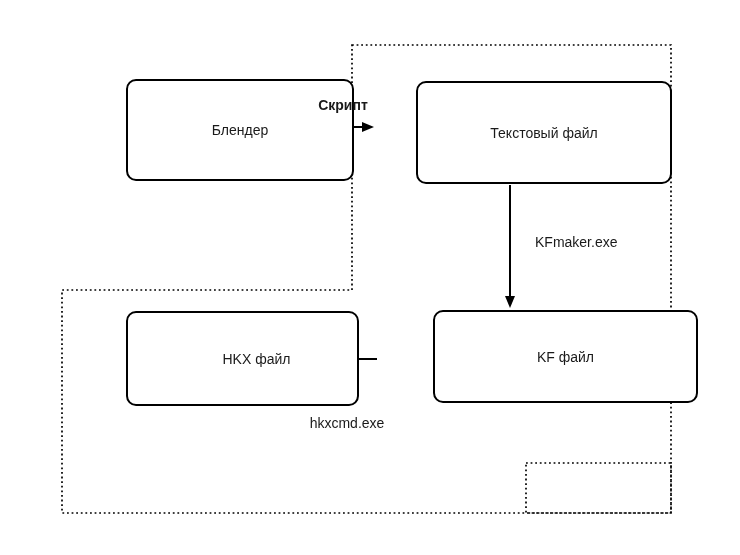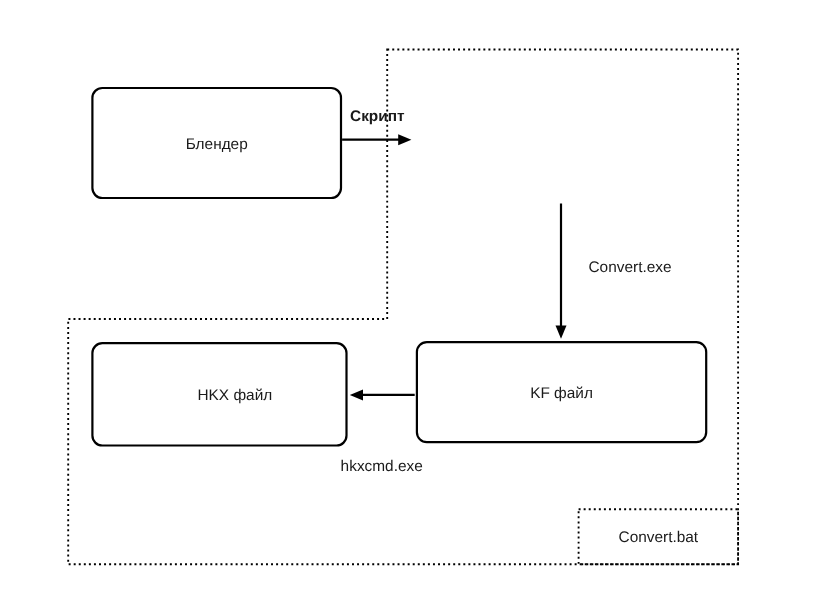--- a/index.html
+++ b/index.html
@@ -28,24 +28,25 @@
   .node {
     position: absolute;
     box-sizing: border-box;
     border: 2px solid #000000;
     border-radius: 10px;
     background: #ffffff;
     display: flex;
     align-items: center;
     justify-content: center;
     text-align: center;
+    margin-left: 43px;
   }
   .node-blender   { left: 83px;  top: 79px;  width: 228px; height: 102px; }
   .node-text-file { left: 373px; top: 81px;  width: 256px; height: 103px; }
-  .node-kf-file   { left: 378px; top: 310px; width: 265px; height: 93px; }
+  .node-kf-file   { left: 390px; top: 310px; width: 265px; height: 93px; }
   .node-hkx-file  { left: 83px;  top: 311px; width: 233px; height: 95px; padding-left: 28px; }
   .edge-label {
     position: absolute;
     white-space: nowrap;
     background: transparent;
   }
   .label-script {
     left: 343px; top: 105px;
     transform: translate(-50%, -50%);
     font-weight: bold;
@@ -91,30 +92,30 @@
     <g>
       <line x1="377" y1="359" x2="329" y2="359" stroke="#000000" stroke-width="2"></line>
       <polygon points="318,359 330,354 330,364" fill="#000000"></polygon>
     </g>
   </svg>
 
   <div class="node node-blender">
     <span>Блендер</span>
   </div>
 
+  <div class="node node-text-file">
+    <span>Текстовый файл</span>
+  </div>
 
   <div class="node node-kf-file">
     <span>KF файл</span>
   </div>
 
   <div class="node node-hkx-file">
     <span>HKX файл</span>
   </div>
 
   <div class="edge-label label-script">Скрипт</div>
-  <div class="edge-label label-kfmaker">Convert.exe</div>
+  <div class="edge-label label-kfmaker">KFmaker.exe</div>
   <div class="edge-label label-hkxcmd">hkxcmd.exe</div>
 
-  <div class="group-label-box">
-    <span>Convert.bat</span>
-  </div>
 
 </div>
 
 </body></html>

